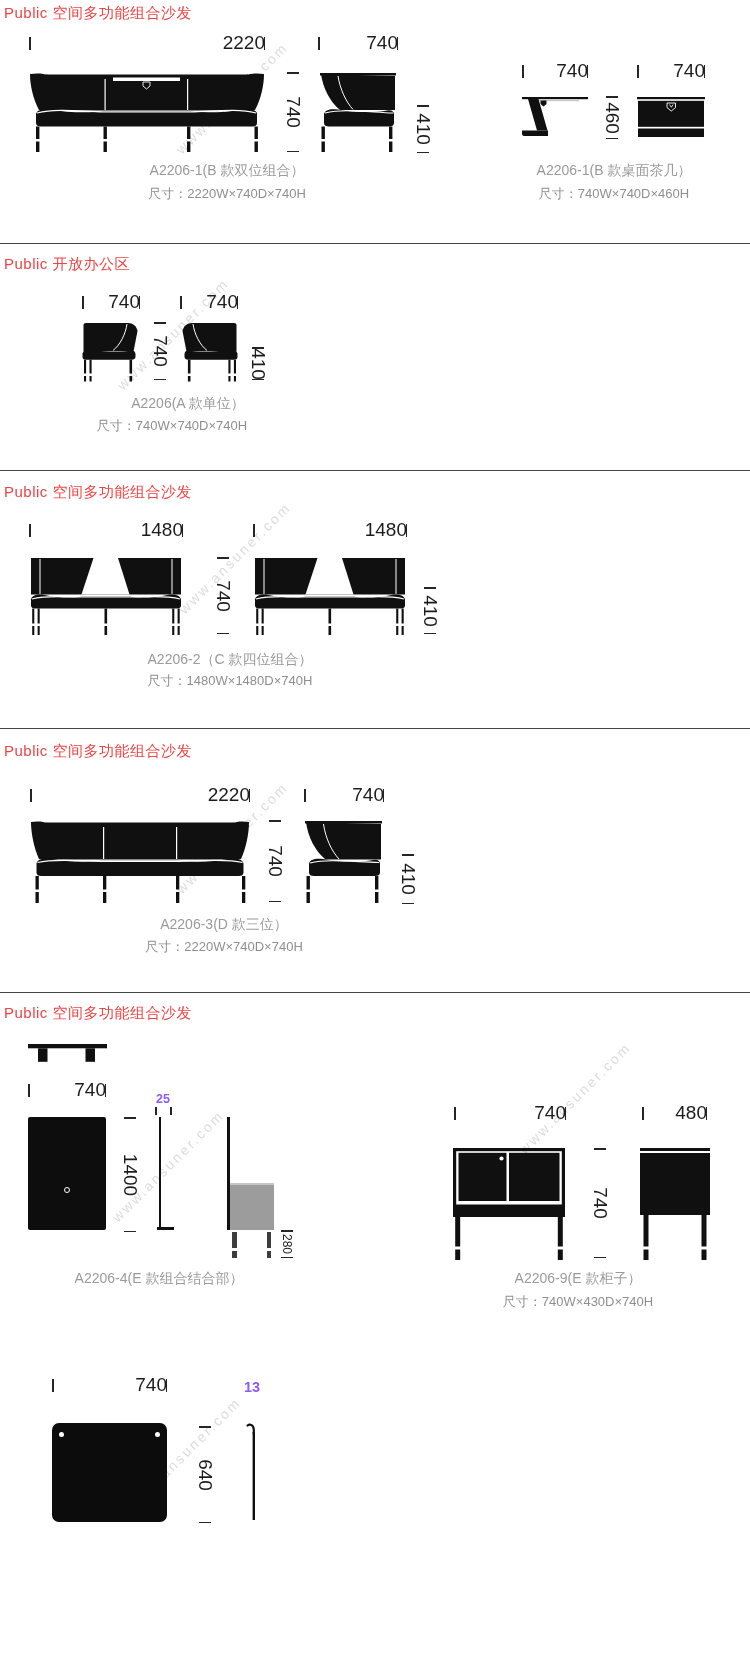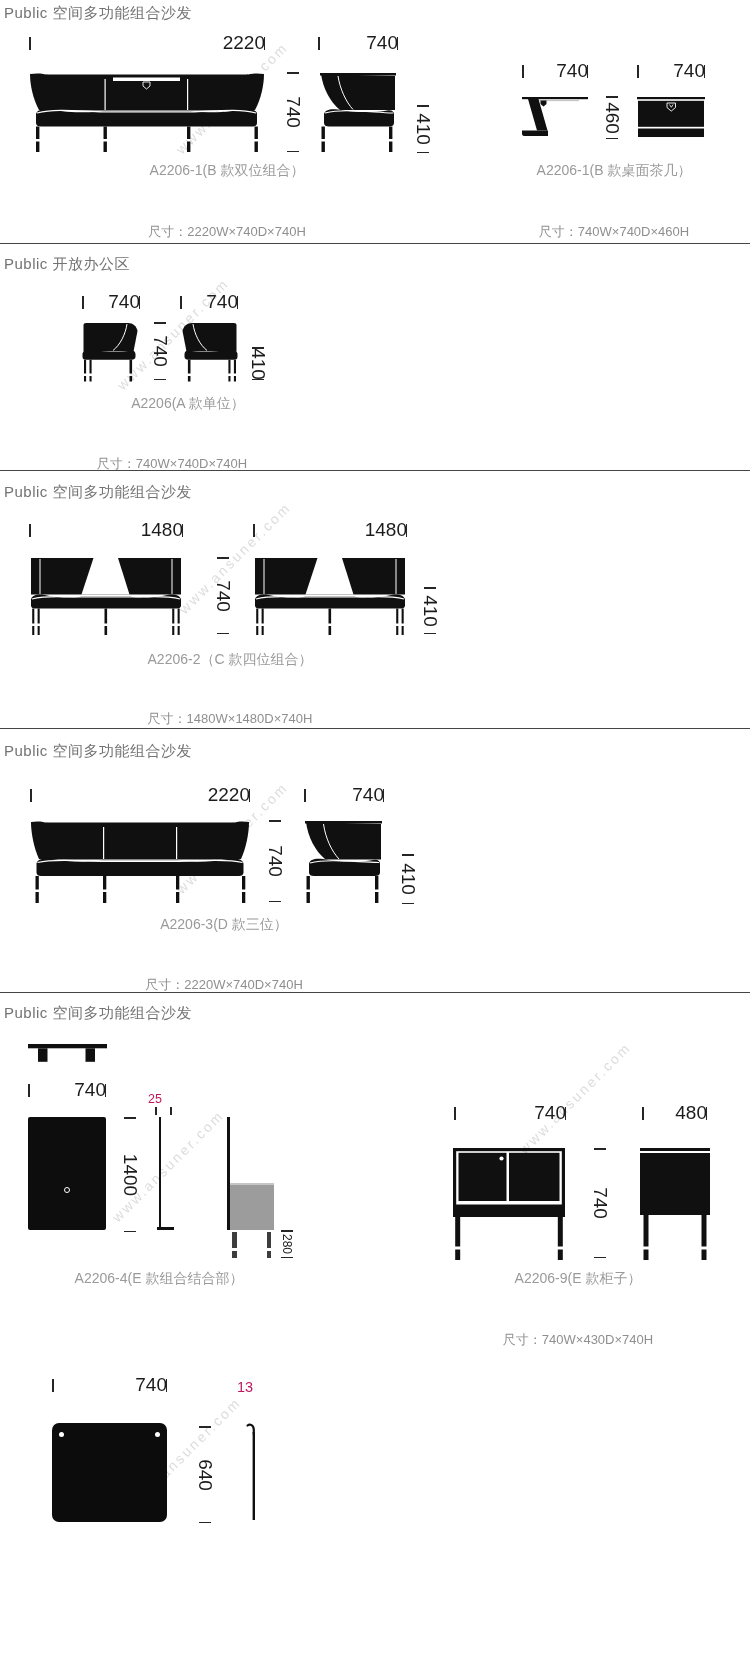--- a/index.html
+++ b/index.html
@@ -1,38 +1,38 @@
 <!DOCTYPE html>
 <html><head>
 <meta charset="utf-8">
 <style>
   html,body{margin:0;padding:0;background:#fff;}
   #page{position:relative;width:750px;height:1659px;background:#fff;overflow:hidden;
         font-family:"Liberation Sans","DejaVu Sans",sans-serif;}
-  .sec-title{position:absolute;left:4px;font-size:15px;color:#737373;letter-spacing:0.5px;}
+  .sec-title{position:absolute;left:4px;font-size:15px;color:#ef4444;letter-spacing:0.5px;}
   .hr{position:absolute;left:0;right:0;height:1px;background:#454545;}
   .wm{position:absolute;width:190px;text-align:center;transform:rotate(-45deg);
       color:#dcdcdc;font-size:14px;letter-spacing:2.5px;white-space:nowrap;}
   
   .dimh{position:absolute;height:16px;}
   .dimh .t{position:absolute;top:1px;width:1.5px;height:13px;background:#252525;}
   .dimh .t.l{left:0}.dimh .t.r{right:0}
   .dimh .lbl{position:absolute;left:0;right:0;top:50%;transform:translateY(-54%);
              text-align:right;font-size:19px;color:#1c1c1c;}
   
   .dimv{position:absolute;width:16px;}
   .dimv .t{position:absolute;left:2px;width:12px;height:1.5px;background:#252525;}
   .dimv .t.top{top:0}.dimv .t.bot{bottom:0}
   .dimv .lbl{position:absolute;left:50%;top:50%;transform:translate(-50%,-50%) rotate(90deg);
              font-size:19px;color:#1c1c1c;white-space:nowrap;}
   .dimv.small .lbl{font-size:12px;}
-  .num-label{position:absolute;text-align:left;color:#be185d;}
+  .num-label{position:absolute;text-align:center;color:#8b5cf6;font-weight:bold;}
   .tick-v{position:absolute;width:1.5px;height:8px;background:#252525;}
   .cap{position:absolute;width:300px;text-align:center;color:#9a9a9a;font-size:14px;}
-  .cap.size{font-size:13px;color:#8f8f8f;margin-top:38px;}
+  .cap.size{font-size:13px;color:#8f8f8f;}
   .drw{position:absolute;}
   svg .ink{fill:#101010;}
   .panel{position:absolute;background:#0d0d0d;border-radius:2px;}
   .panel .dot{position:absolute;width:6px;height:6px;border:1.5px solid #fff;
               border-radius:50%;box-sizing:border-box;}
   .thinline{position:absolute;background:#111;}
   .graybox{position:absolute;background:#9c9c9c;border-top:2px solid #c6c6c6;box-sizing:border-box;}
   .grayleg{position:absolute;width:4.5px;
            background:linear-gradient(to bottom,#3d3d3d 0 16px,#fff 16px 19px,#3d3d3d 19px);}
   .board{position:absolute;background:#0c0c0c;border-radius:7px;}

